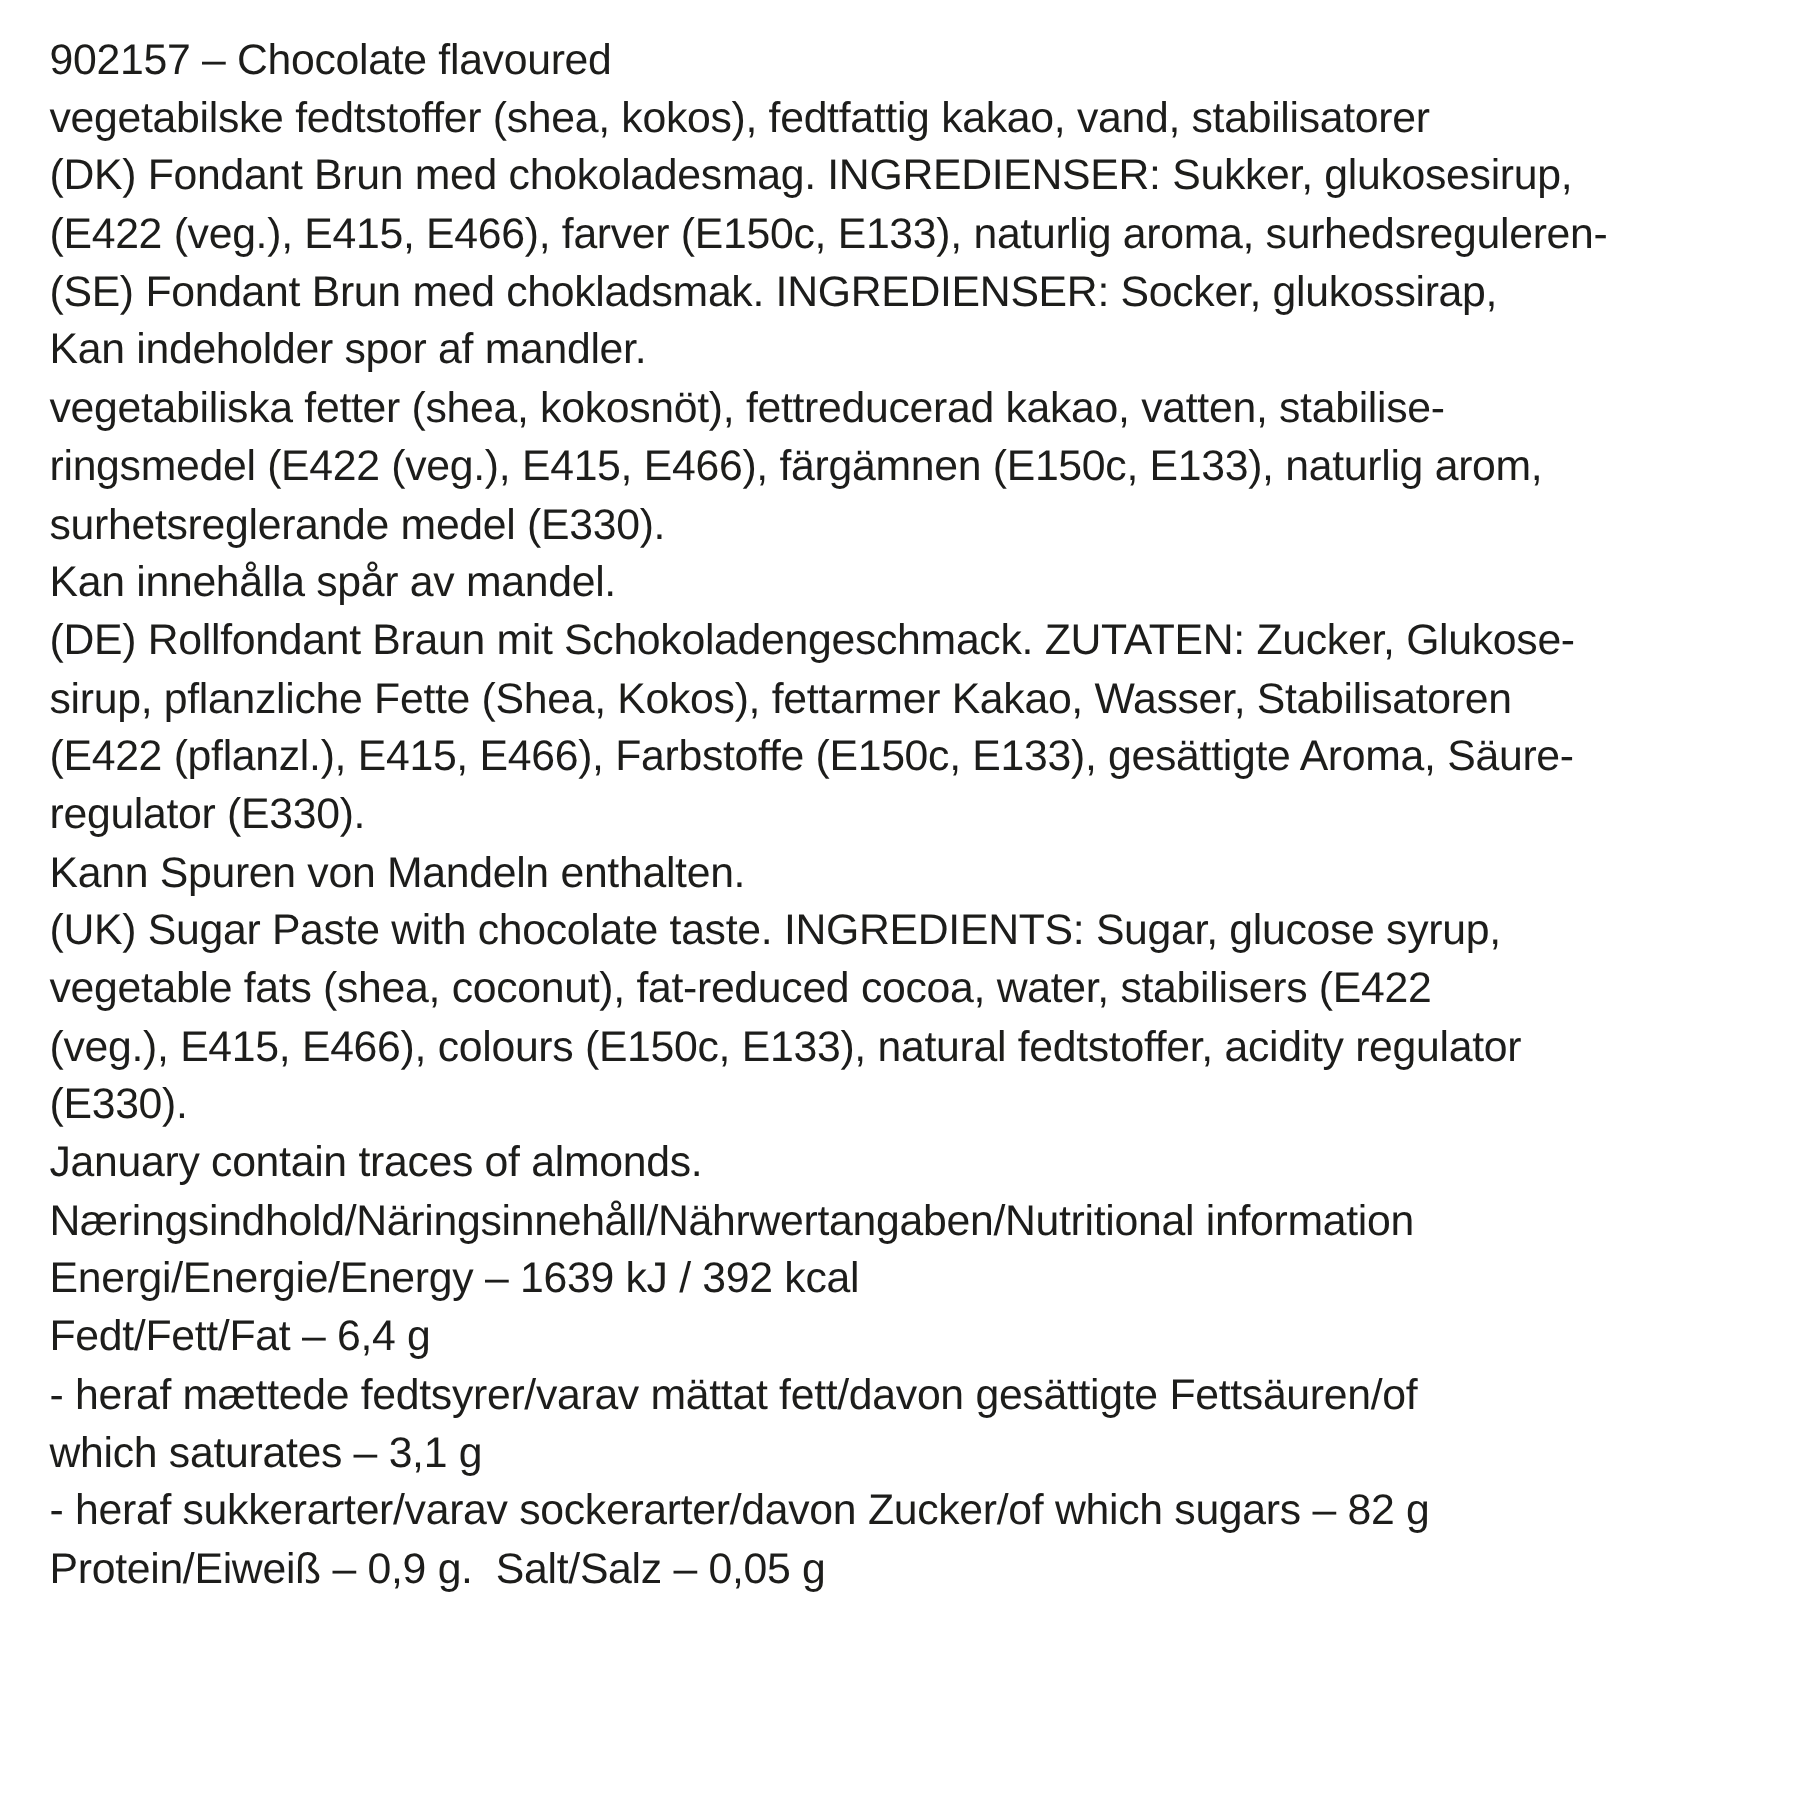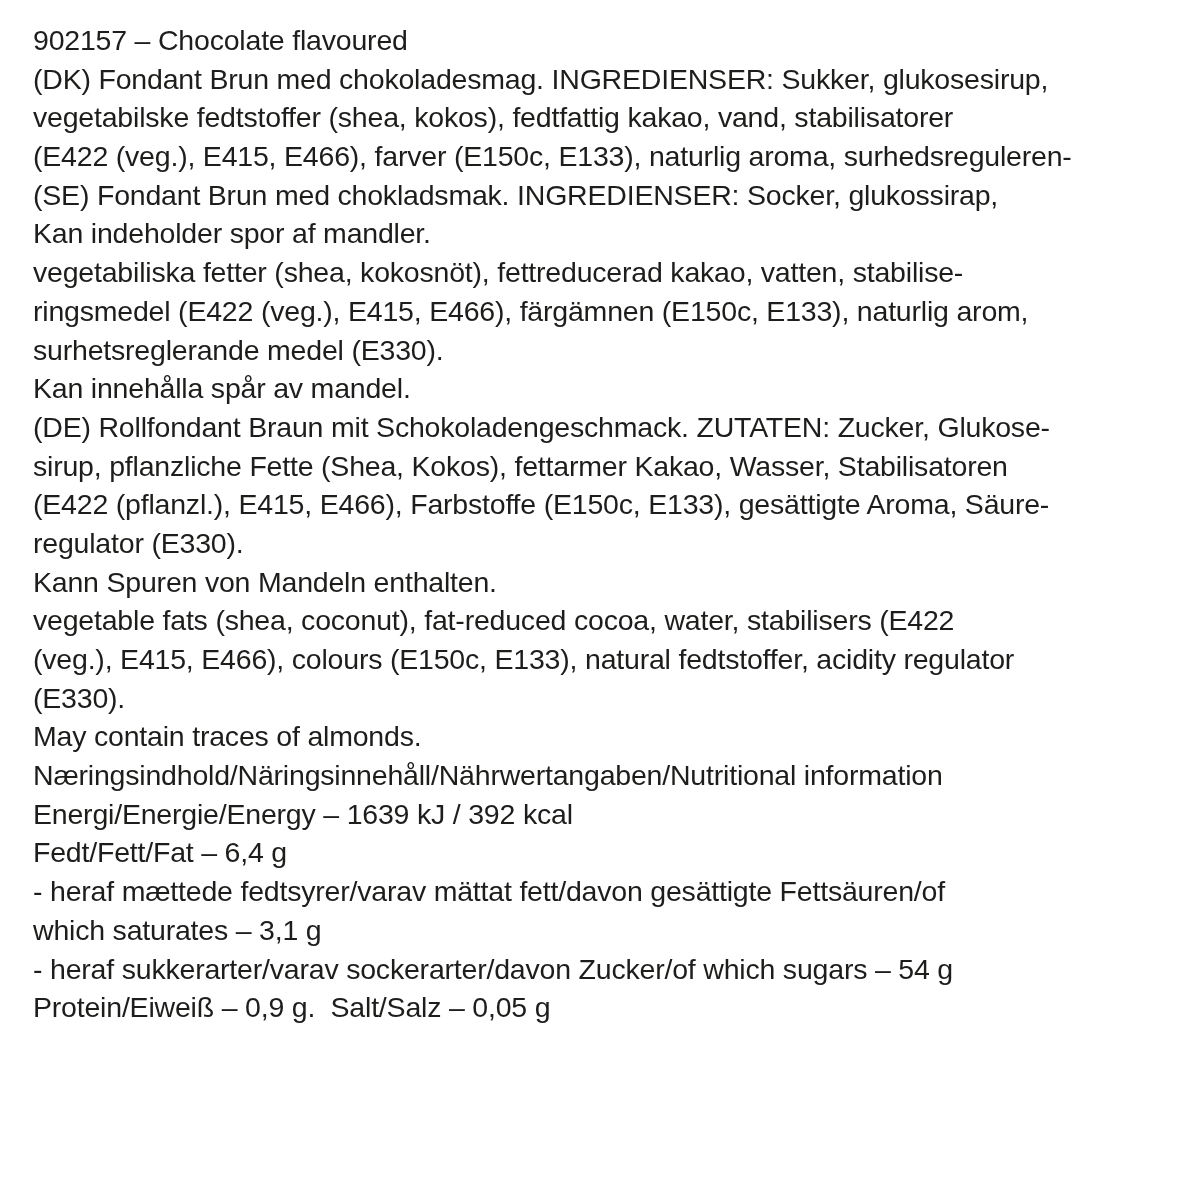--- a/index.html
+++ b/index.html
@@ -30,39 +30,40 @@
     white-space: pre;
     height: 38.7px;
   }
 </style>
 </head>
 <body>
 
 <div class="page">
   <div class="label-text">
     <div class="text-line">902157 – Chocolate flavoured</div>
+    <div class="text-line">vegetabilske fedtstoffer (shea, kokos), fedtfattig kakao, vand, stabilisatorer</div>
     <div class="text-line">(DK) Fondant Brun med chokoladesmag. INGREDIENSER: Sukker, glukosesirup,</div>
-    <div class="text-line">vegetabilske fedtstoffer (shea, kokos), fedtfattig kakao, vand, stabilisatorer</div>
     <div class="text-line">(E422 (veg.), E415, E466), farver (E150c, E133), naturlig aroma, surhedsreguleren-</div>
     <div class="text-line">(SE) Fondant Brun med chokladsmak. INGREDIENSER: Socker, glukossirap,</div>
     <div class="text-line">Kan indeholder spor af mandler.</div>
     <div class="text-line">vegetabiliska fetter (shea, kokosnöt), fettreducerad kakao, vatten, stabilise-</div>
     <div class="text-line">ringsmedel (E422 (veg.), E415, E466), färgämnen (E150c, E133), naturlig arom,</div>
     <div class="text-line">surhetsreglerande medel (E330).</div>
     <div class="text-line">Kan innehålla spår av mandel.</div>
     <div class="text-line">(DE) Rollfondant Braun mit Schokoladengeschmack. ZUTATEN: Zucker, Glukose-</div>
     <div class="text-line">sirup, pflanzliche Fette (Shea, Kokos), fettarmer Kakao, Wasser, Stabilisatoren</div>
     <div class="text-line">(E422 (pflanzl.), E415, E466), Farbstoffe (E150c, E133), gesättigte Aroma, Säure-</div>
     <div class="text-line">regulator (E330).</div>
     <div class="text-line">Kann Spuren von Mandeln enthalten.</div>
+    <div class="text-line">(UK) Sugar Paste with chocolate taste. INGREDIENTS: Sugar, glucose syrup,</div>
     <div class="text-line">vegetable fats (shea, coconut), fat-reduced cocoa, water, stabilisers (E422</div>
     <div class="text-line">(veg.), E415, E466), colours (E150c, E133), natural fedtstoffer, acidity regulator</div>
     <div class="text-line">(E330).</div>
-    <div class="text-line">May contain traces of almonds.</div>
+    <div class="text-line">January contain traces of almonds.</div>
     <div class="text-line">Næringsindhold/Näringsinnehåll/Nährwertangaben/Nutritional information</div>
     <div class="text-line">Energi/Energie/Energy – 1639 kJ / 392 kcal</div>
     <div class="text-line">Fedt/Fett/Fat – 6,4 g</div>
     <div class="text-line">- heraf mættede fedtsyrer/varav mättat fett/davon gesättigte Fettsäuren/of</div>
     <div class="text-line">which saturates – 3,1 g</div>
-    <div class="text-line">- heraf sukkerarter/varav sockerarter/davon Zucker/of which sugars – 54 g</div>
+    <div class="text-line">- heraf sukkerarter/varav sockerarter/davon Zucker/of which sugars – 82 g</div>
     <div class="text-line">Protein/Eiweiß – 0,9 g.  Salt/Salz – 0,05 g</div>
   </div>
 </div>
 
 </body></html>

